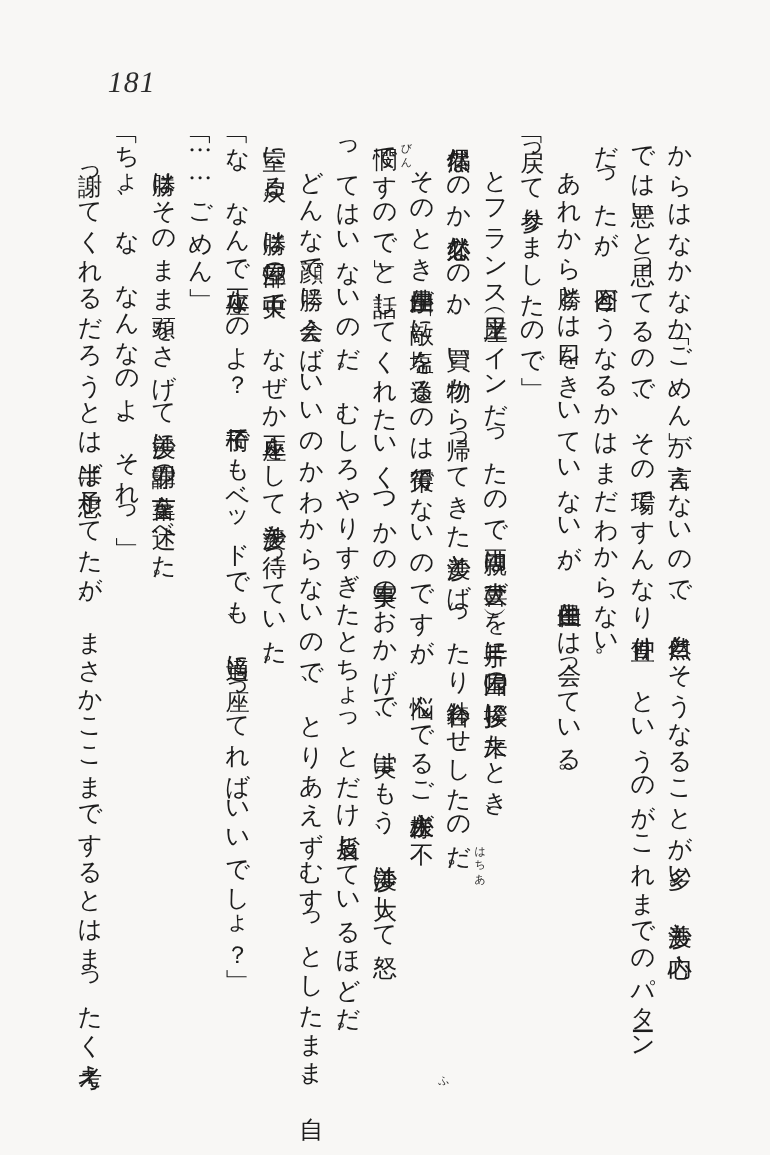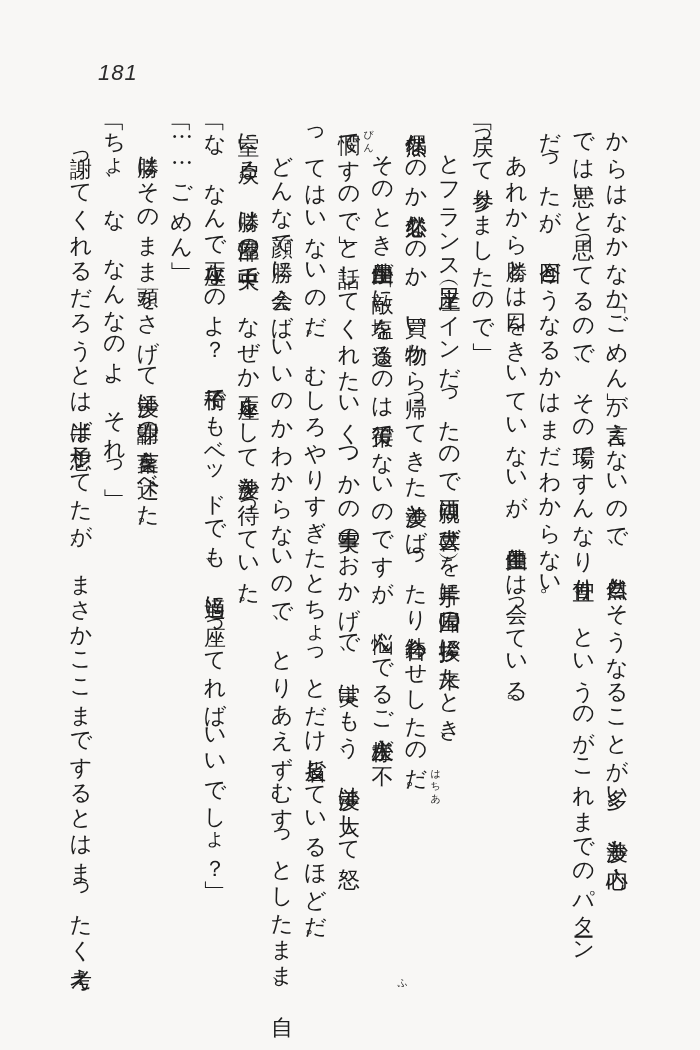--- a/index.html
+++ b/index.html
@@ -12,23 +12,23 @@
     width: 700px;
     height: 1050px;
     background: #f8f7f5;
     overflow: hidden;
     font-family: "DejaVu Serif", serif;
   }
   .page-number {
     position: absolute;
     left: 98px;
     top: 60px;
-    font-family: Liberation Sans, sans-serif;
+    font-family: Liberation Serif, serif;
     font-style: italic;
-    font-size: 22px;
+    font-size: 27px;
     color: #2c2c2c;
     letter-spacing: 1px;
   }
   .text-area {
     position: absolute;
     top: 117px;
     right: 66px;
     height: 884px;
     writing-mode: vertical-rl;
     text-orientation: upright;

